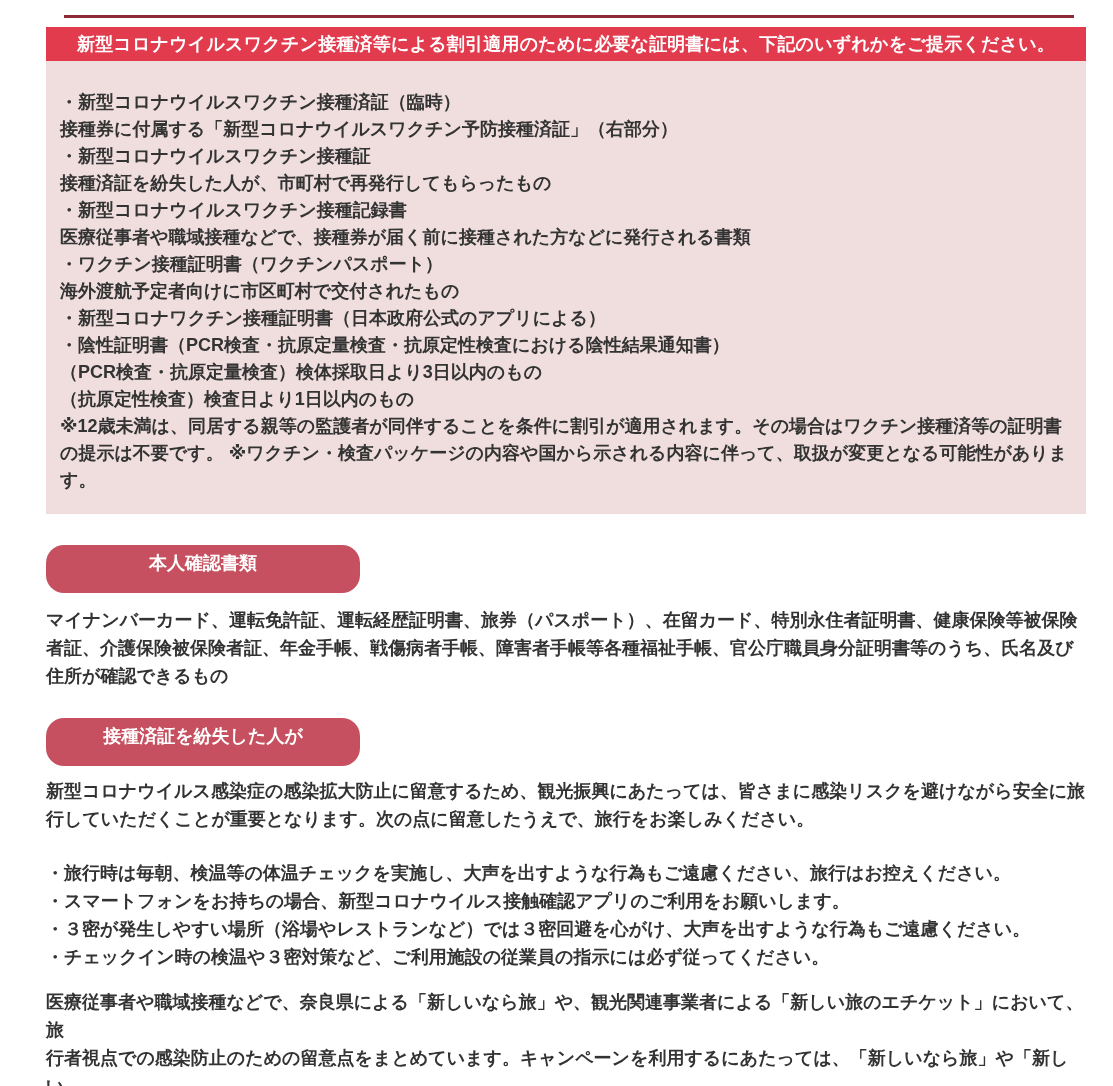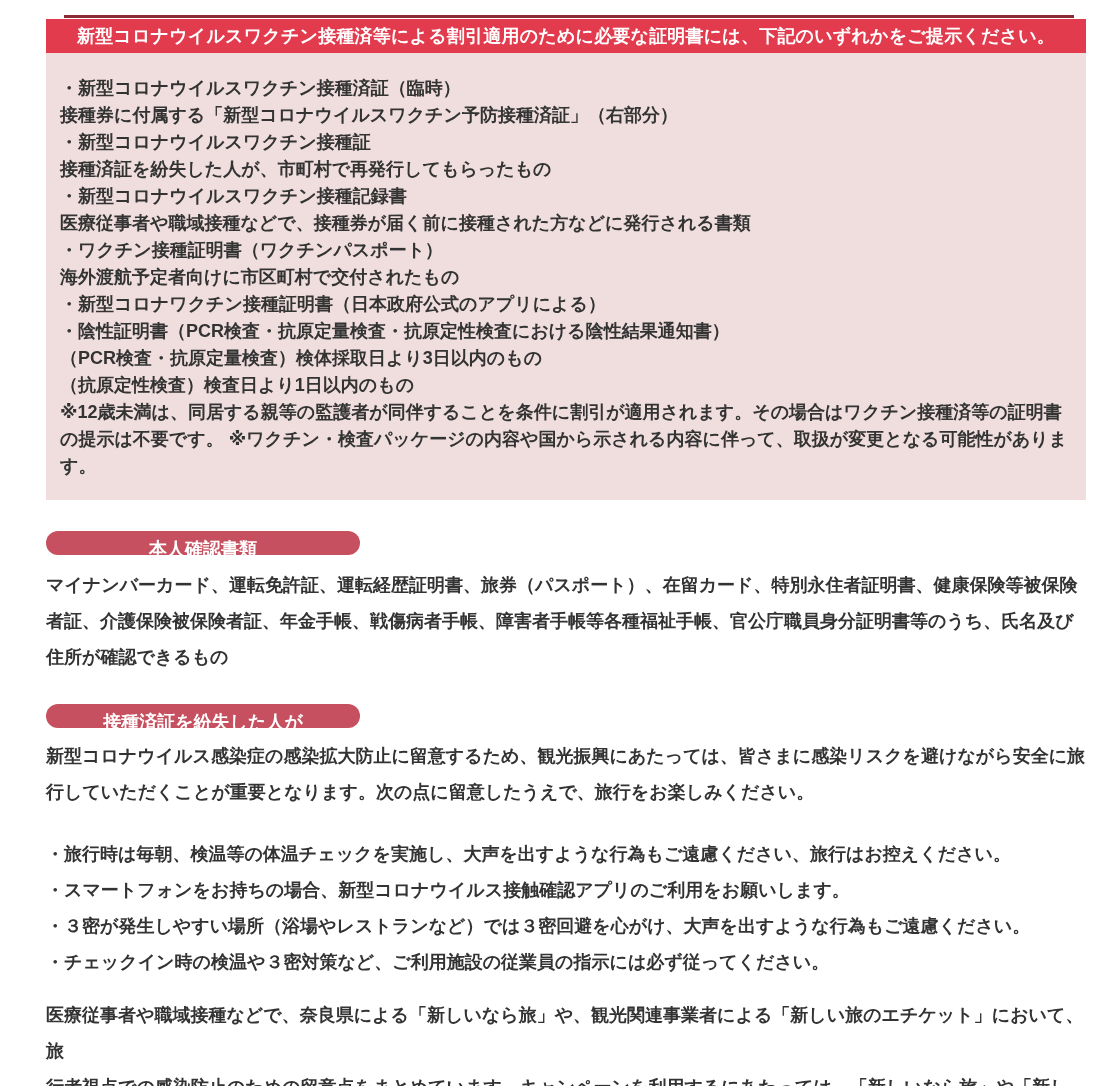--- a/index.html
+++ b/index.html
@@ -20,49 +20,48 @@
     margin-left: 46px;
   }
   
   .accent-line {
     height: 3px;
     margin: 15px 12px 0 18px;
     background: var(--accent_line, #8c2b36);
   }
   
   .section-banner {
-    margin-top: 1px;
+    margin-top: 9px;
     height: 34px;
     background: var(--header_bg, #e23b4d);
     color: var(--header_text, #ffffff);
     font-size: 18px;
     line-height: 34px;
     text-align: center;
     letter-spacing: 0.2px;
   }
   
   .cert-box {
     background: var(--box_bg, #f0dede);
-    padding: 22px 14px 20px 14px;
+    padding: 28px 14px 20px 14px;
   }
   .lines {
     white-space: pre-line;
     font-size: 18px;
   }
   .cert-box .lines {
     line-height: 27px;
   }
   .body-text {
-    line-height: 36px;
-    font-family: Liberation Mono, monospace;
+    line-height: 28px;
   }
   
   .pill {
     width: 314px;
-    height: 24px;
+    height: 48px;
     border-radius: 18px;
     background: var(--pill_bg, #c6505f);
     color: var(--header_text, #ffffff);
     font-size: 18px;
     line-height: 36px;
     text-align: center;
   }
   .pill-identity   { margin-top: 31px; }
   .id-text         { margin-top: 13px; }
   .pill-traveler   { margin-top: 28px; }

